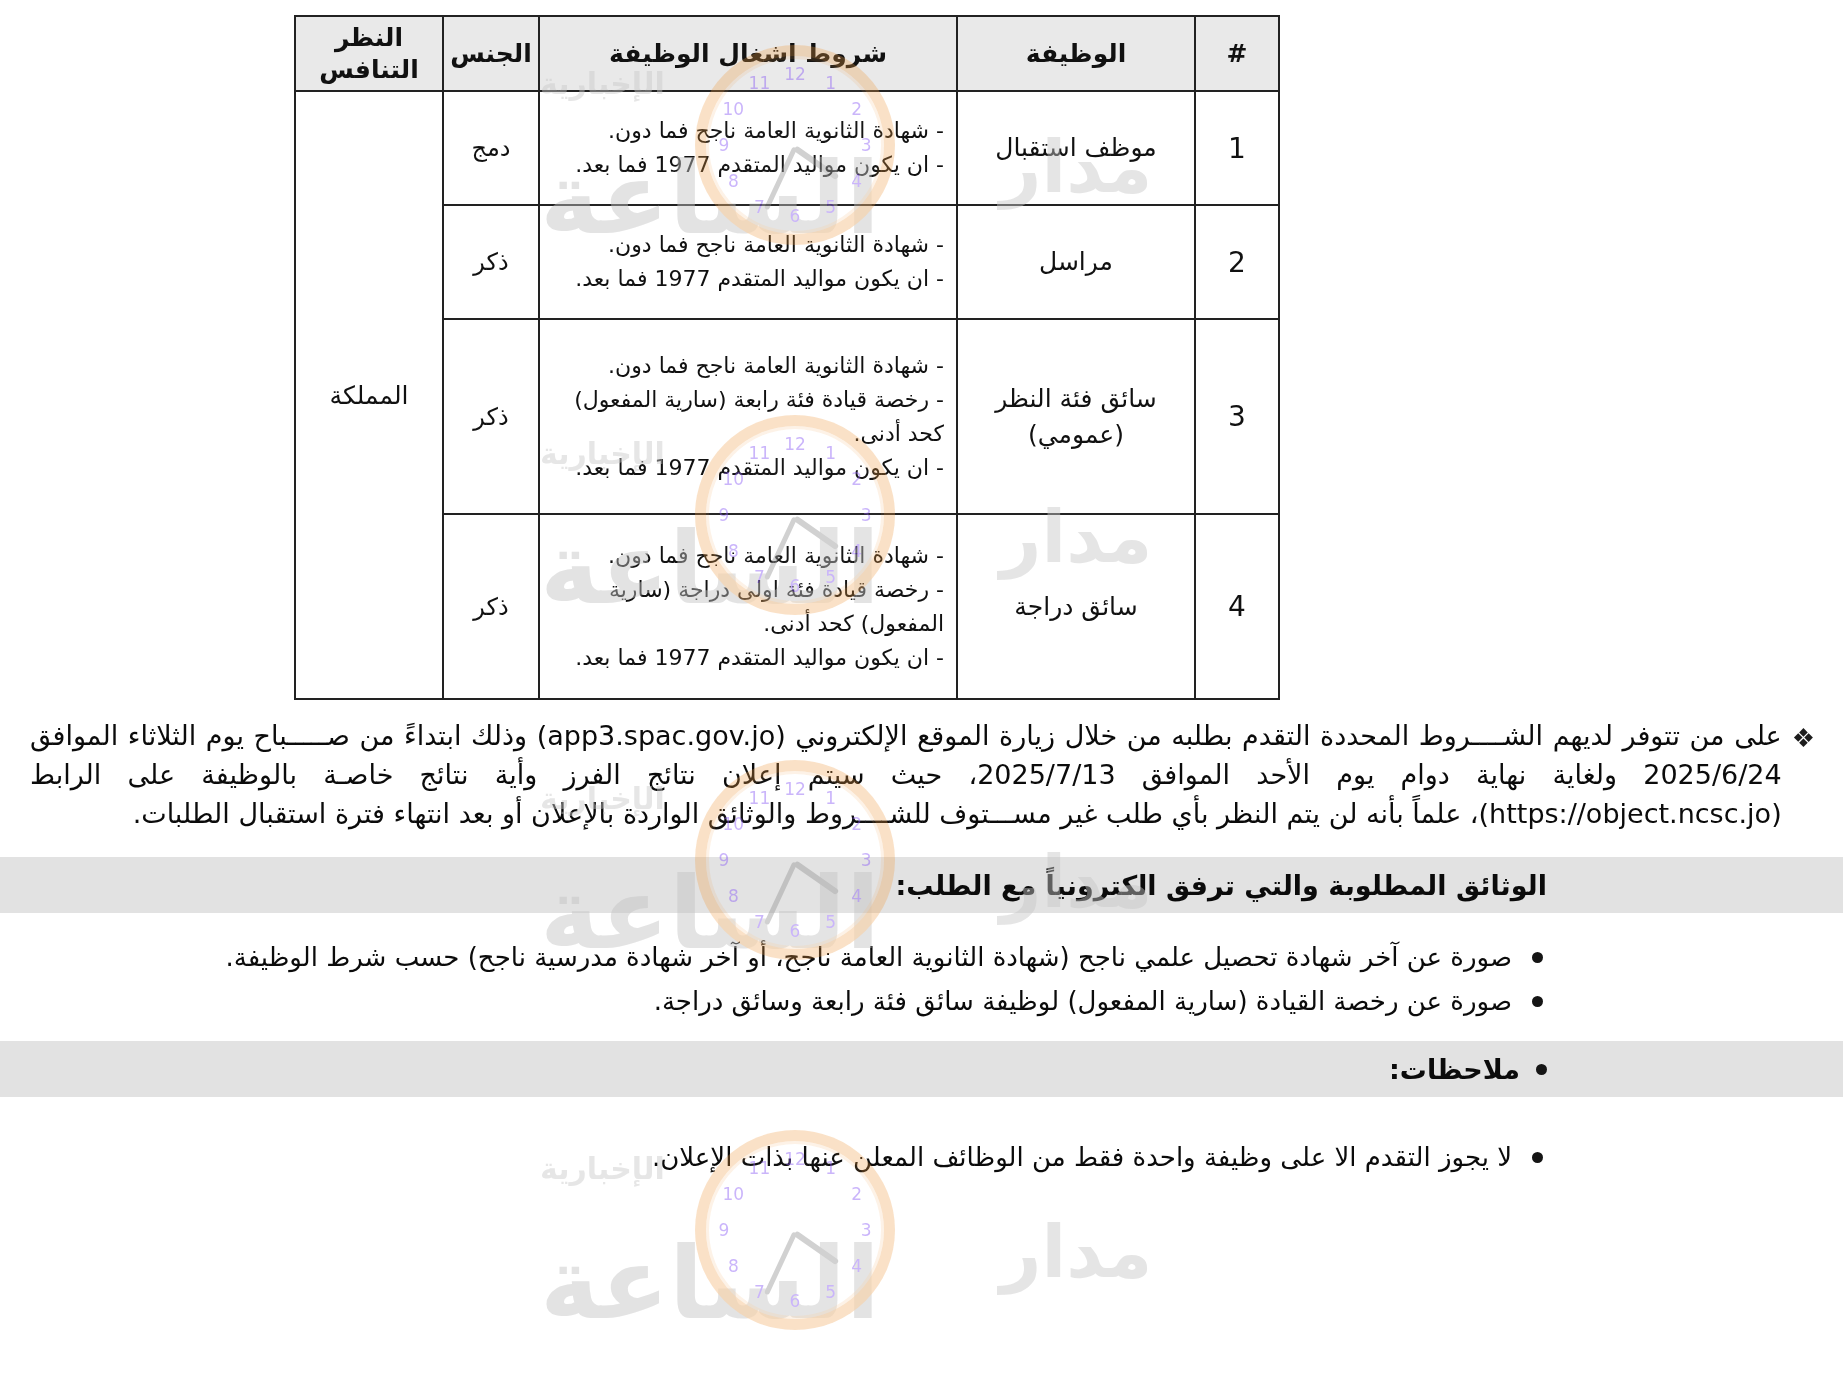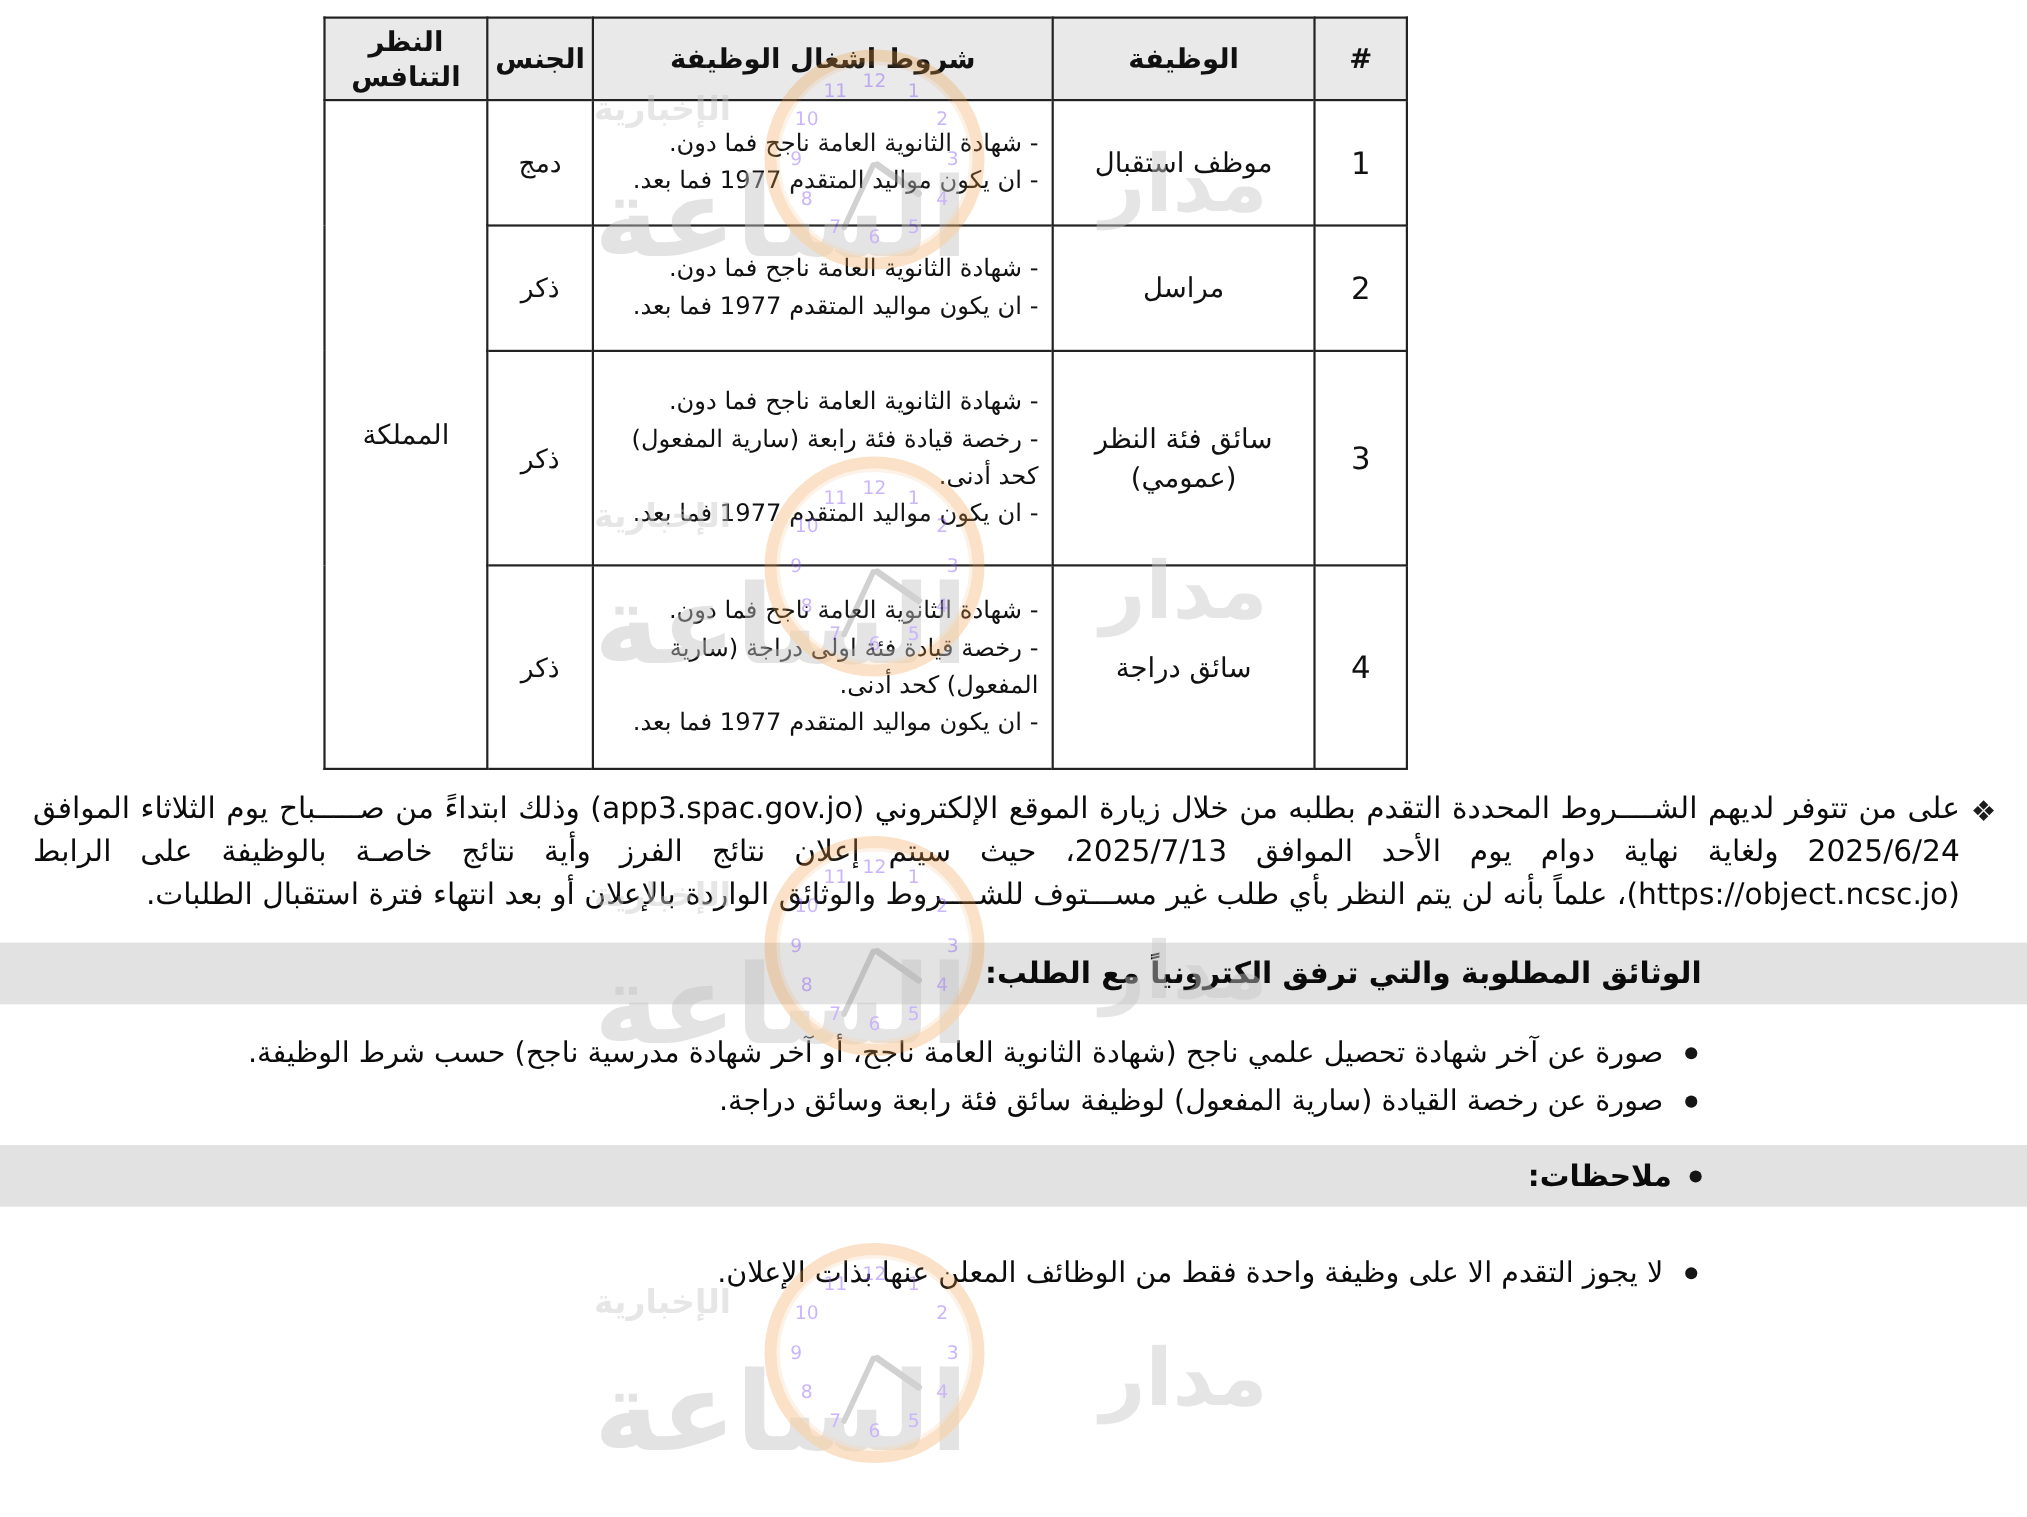--- a/index.html
+++ b/index.html
@@ -121,21 +121,20 @@
   }
   .hand.hour   { width: 52px; height: 6px; transform: rotate(35deg); }
   .hand.minute { width: 68px; height: 5px; transform: rotate(115deg); }
   .wm-sub {
     position: absolute;
     left: 40px; top: 36px;
     font-size: 30px;
     letter-spacing: 5px;
     color: #c9c9c9;
     font-weight: bold;
-    margin-top: 16px;
   }
   .wm-big {
     position: absolute;
     left: 40px; top: 110px;
     font-size: 100px;
     font-weight: bold;
     color: #c2c2c2;
   }
   .wm-side {
     position: absolute;

